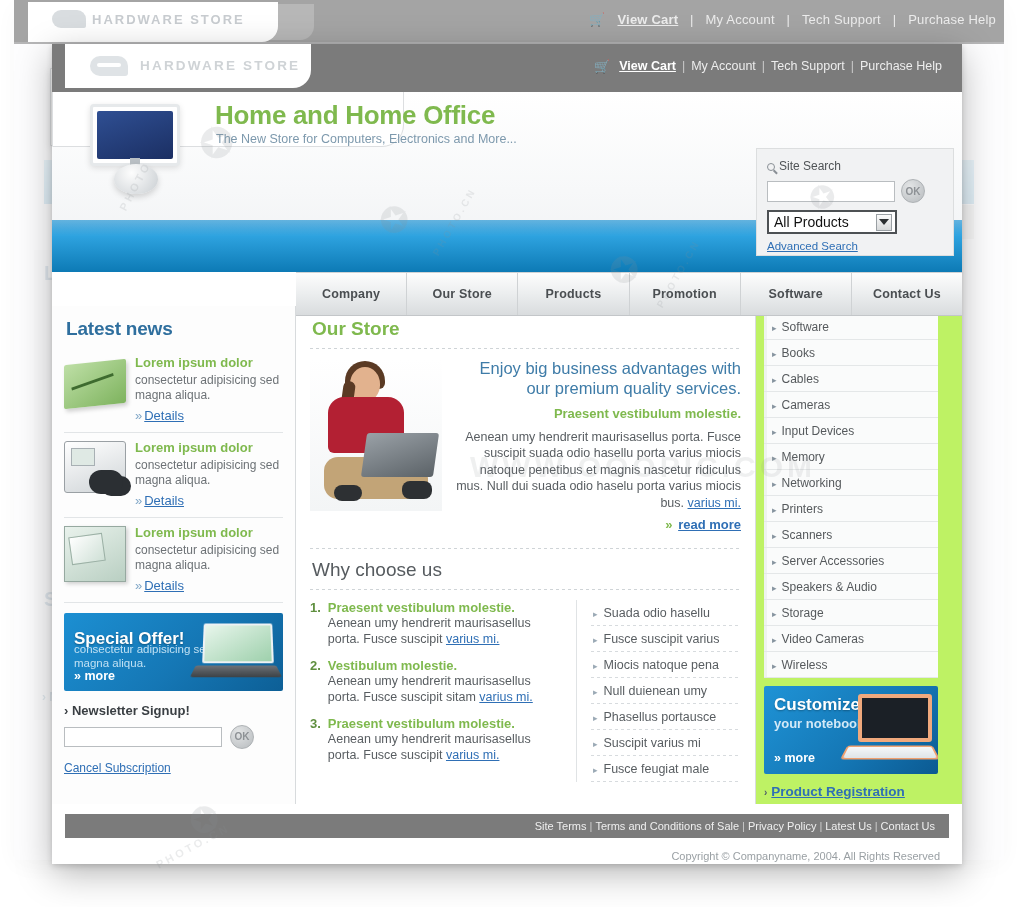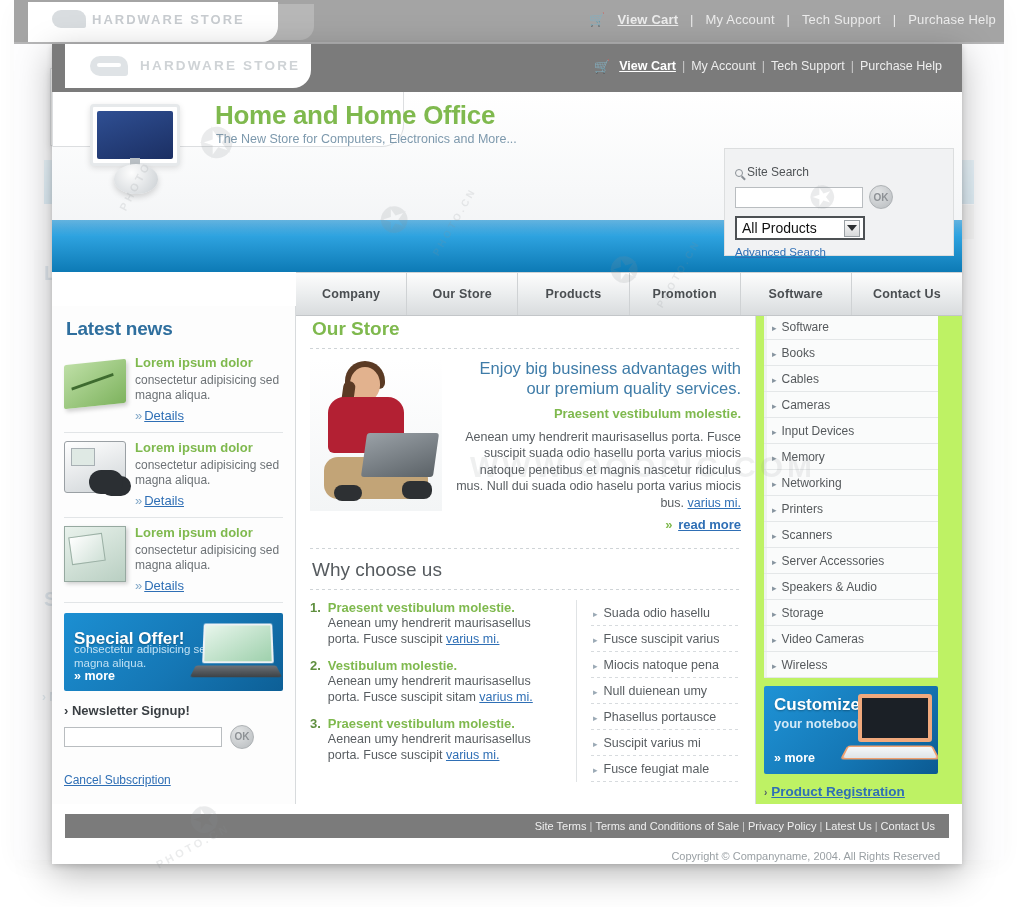--- a/index.html
+++ b/index.html
@@ -64,21 +64,21 @@
   .btitle { position:absolute; left:163px; top:8px; font-size:26px; font-weight:bold; color:#7fb94e; letter-spacing:-.3px; text-shadow:0 1px 0 rgba(255,255,255,.7); }
   .bsub { position:absolute; left:164px; top:40px; font-size:12.5px; color:#7d99ad; }
   .bluestrip { position:absolute; left:0; bottom:0; width:100%; height:52px;
        background:linear-gradient(180deg,#1a8fd0 0%,#2ea3e0 30%,#0d7ab5 100%); }
   .bluestrip:before { content:""; position:absolute; left:0; top:0; width:100%; height:16px; background:linear-gradient(180deg,rgba(255,255,255,.32),rgba(255,255,255,0));}
   .callbox { position:absolute; right:14px; top:14px; color:#ffffff; font-size:14px; font-weight:bold; letter-spacing:.2px; white-space:nowrap;}
   .phone-icon { display:inline-block; width:12px; height:22px; background:linear-gradient(180deg,#f2f6f8,#bac6cc); border-radius:3px; vertical-align:-6px; margin-left:6px; border:1px solid #7fa3b5;}
   .phone-icon:after{content:"";display:block;margin:3px auto 0;width:7px;height:7px;background:#55707f;}
 
   
-  .searchpanel { position:absolute; right:8px; top:56px; width:230px; height:108px; background:#f1f2f3; border:1px solid #dcdedf; padding:16px 10px; }
+  .searchpanel { position:absolute; right:8px; top:56px; width:198px; height:108px; background:#f1f2f3; border:1px solid #dcdedf; padding:10px 10px; }
   .sp-title { font-size:12px; color:#4f5356; margin-bottom:6px; }
   .mag { display:inline-block; width:8px;height:8px;border:1.6px solid #8a9096;border-radius:50%; position:relative; vertical-align:-1px; margin-right:4px;}
   .mag:after{content:"";position:absolute;right:-4px;bottom:-3px;width:5px;height:1.6px;background:#8a9096;transform:rotate(45deg);}
   .sp-row { display:flex; align-items:center; gap:6px; }
   .sp-input { width:128px; height:21px; background:#fff; border:1px solid #b9bdc0; }
   .okbtn { width:24px;height:24px;border-radius:50%;background:radial-gradient(circle at 35% 30%,#e3e5e6,#b7bbbe);
            color:#8d9195; font-size:10px; font-weight:bold; display:flex;align-items:center;justify-content:center; border:1px solid #aeb2b5;}
   .sp-select { margin-top:7px; width:130px; height:24px; background:#fff; border:2px solid #4d5154; font-size:14px;
                display:flex; align-items:center; justify-content:space-between; padding:0 3px 0 5px; color:#111;}
   .caret { width:0;height:0;border-left:5px solid transparent;border-right:5px solid transparent;border-top:6px solid #2c2f31; }
@@ -124,21 +124,21 @@
   .offer h4 { position:absolute; left:10px; top:16px; color:#fff; font-size:17px; font-weight:bold; text-shadow:0 1px 2px rgba(0,0,0,.35);}
   .offer p { position:absolute; left:10px; top:29px; color:#bfe0f3; font-size:11.5px; line-height:1.25; width:140px;}
   .offer .more { position:absolute; left:10px; bottom:8px; color:#fff; font-size:12.5px; font-weight:bold; }
   .offer .lap { position:absolute; right:4px; top:10px; width:88px; height:56px; }
   .offer .lap .scr { position:absolute; right:6px; top:0; width:70px; height:40px; background:linear-gradient(150deg,#e8f6ec,#9ed0ac); border:2px solid #eef2f4; border-radius:2px; transform:perspective(90px) rotateX(6deg);}
   .offer .lap .base { position:absolute; right:0; bottom:0; width:86px; height:16px; background:linear-gradient(180deg,#6e7379,#3d4246); border-radius:3px; transform:perspective(80px) rotateX(42deg);}
 
   .nlsign { margin-top:12px; font-size:13px; font-weight:bold; color:#3a3f43; }
   .nlrow { display:flex; align-items:center; gap:8px; margin-top:7px; }
   .nlinput { width:158px; height:20px; background:#fff; border:1px solid #b9bdc0; }
-  .nlcancel { display:block; margin-top:24px; font-size:12px; color:#2f6fb5; }
+  .nlcancel { display:block; margin-top:12px; font-size:12px; color:#2f6fb5; }
 
   
   .h-store { font-size:19px; color:#7fb94e; font-weight:bold; margin:2px 0 0 2px; }
   .dashrule { height:1px; margin:8px 0 10px 0; background:repeating-linear-gradient(90deg,#cfd4d7 0 3px, transparent 3px 6px); }
   .storebody { display:flex; gap:10px;text-align:right; }
   .photo { width:132px; height:152px; flex:0 0 132px; position:relative; }
   .photo .bg { position:absolute; inset:0; background:linear-gradient(180deg,#ffffff,#f3f5f6); }
   .photo .head { position:absolute; left:40px; top:8px; width:30px; height:34px; background:#e2b28e; border-radius:50% 50% 46% 46%; }
   .photo .hair { position:absolute; left:35px; top:2px; width:40px; height:28px; background:#5a3a24; border-radius:20px 20px 6px 6px; }
   .photo .hair2 { position:absolute; left:32px; top:22px; width:12px; height:30px; background:#5a3a24; border-radius:6px; transform:rotate(8deg);}

